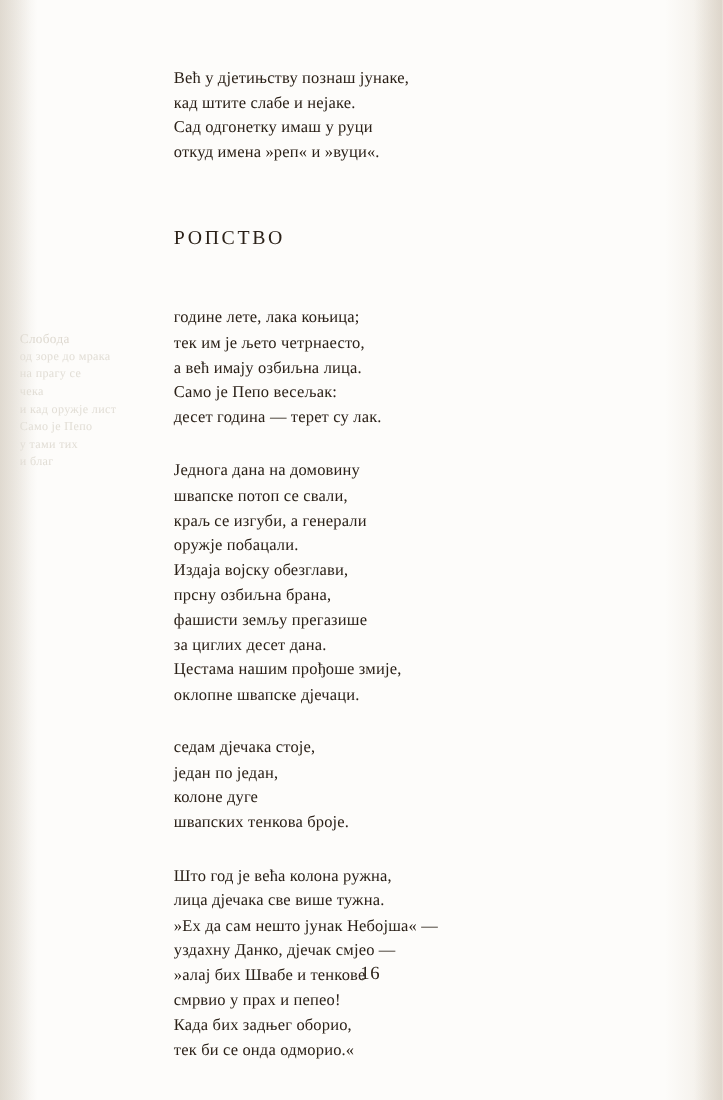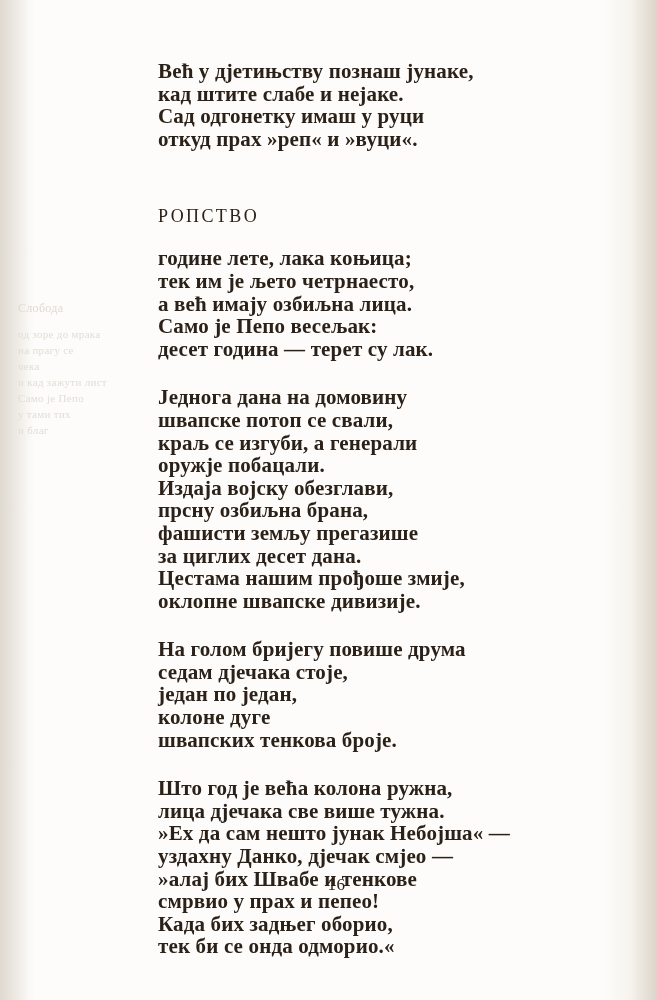--- a/index.html
+++ b/index.html
@@ -30,43 +30,42 @@
     width: 110px;
     font-size: 11px;
     line-height: 16px;
     color: #e2ded6;
     letter-spacing: 0.3px;
     pointer-events: none;
     user-select: none;
   }
   .ghost .gh-title {
     font-size: 12px;
-    margin-bottom: 10px;
+    margin-bottom: 0;
     color: #ded9d0;
   }
   .content {
     position: absolute;
     left: 158px;
     top: 60px;
     width: 420px;
   }
   .stanza {
     margin: 0 0 26px 0;
   }
   .stanza .line {
-    font-size: 21px;
+    font-size: 15px;
     line-height: 22.6px;
     white-space: pre;
     letter-spacing: 0.15px;
-    font-weight: bold;
   }
   .poem-title {
     font-size: 18px;
     letter-spacing: 2.4px;
-    margin: 56px 0 20px 0;
+    margin: 56px 0 51px 0;
   }
   .stanza.tight {
     margin-bottom: 32px;
   }
   .folio {
     position: absolute;
     left: 16px;
     right: 0;
     top: 875px;
     text-align: center;
@@ -98,33 +97,33 @@
 <div class="page">
 
   <div class="shadow-left"></div>
   <div class="shadow-right"></div>
 
   <div class="ghost">
     <div class="gh-title">Слобода</div>
     <div>од зоре до мрака</div>
     <div>на прагу се</div>
     <div>чека</div>
-    <div>и кад зажути лист</div>
+    <div>и кад оружје лист</div>
     <div>Само је Пепо</div>
     <div>у тами тих</div>
     <div>и благ</div>
   </div>
 
   <div class="content">
 
     <div class="stanza">
       <div class="line">Већ у дјетињству познаш јунаке,</div>
       <div class="line">кад штите слабе и нејаке.</div>
       <div class="line">Сад одгонетку имаш у руци</div>
-      <div class="line">откуд прах »реп« и »вуци«.</div>
+      <div class="line">откуд имена »реп« и »вуци«.</div>
     </div>
 
     <div class="poem-title">РОПСТВО</div>
 
     <div class="stanza">
       <div class="line">године лете, лака коњица;</div>
       <div class="line">тек им је љето четрнаесто,</div>
       <div class="line">а већ имају озбиљна лица.</div>
       <div class="line">Само је Пепо весељак:</div>
       <div class="line">десет година — терет су лак.</div>
@@ -133,25 +132,24 @@
     <div class="stanza">
       <div class="line">Једнога дана на домовину</div>
       <div class="line">швапске потоп се свали,</div>
       <div class="line">краљ се изгуби, а генерали</div>
       <div class="line">оружје побацали.</div>
       <div class="line">Издаја војску обезглави,</div>
       <div class="line">прсну озбиљна брана,</div>
       <div class="line">фашисти земљу прегазише</div>
       <div class="line">за циглих десет дана.</div>
       <div class="line">Цестама нашим прођоше змије,</div>
-      <div class="line">оклопне швапске дивизије.</div>
+      <div class="line">оклопне швапске дјечаци.</div>
     </div>
 
     <div class="stanza">
-      <div class="line">На голом бријегу повише друма</div>
       <div class="line">седам дјечака стоје,</div>
       <div class="line">један по један,</div>
       <div class="line">колоне дуге</div>
       <div class="line">швапских тенкова броје.</div>
     </div>
 
     <div class="stanza tight">
       <div class="line">Што год је већа колона ружна,</div>
       <div class="line">лица дјечака све више тужна.</div>
       <div class="line">»Ех да сам нешто јунак Небојша« —</div>

